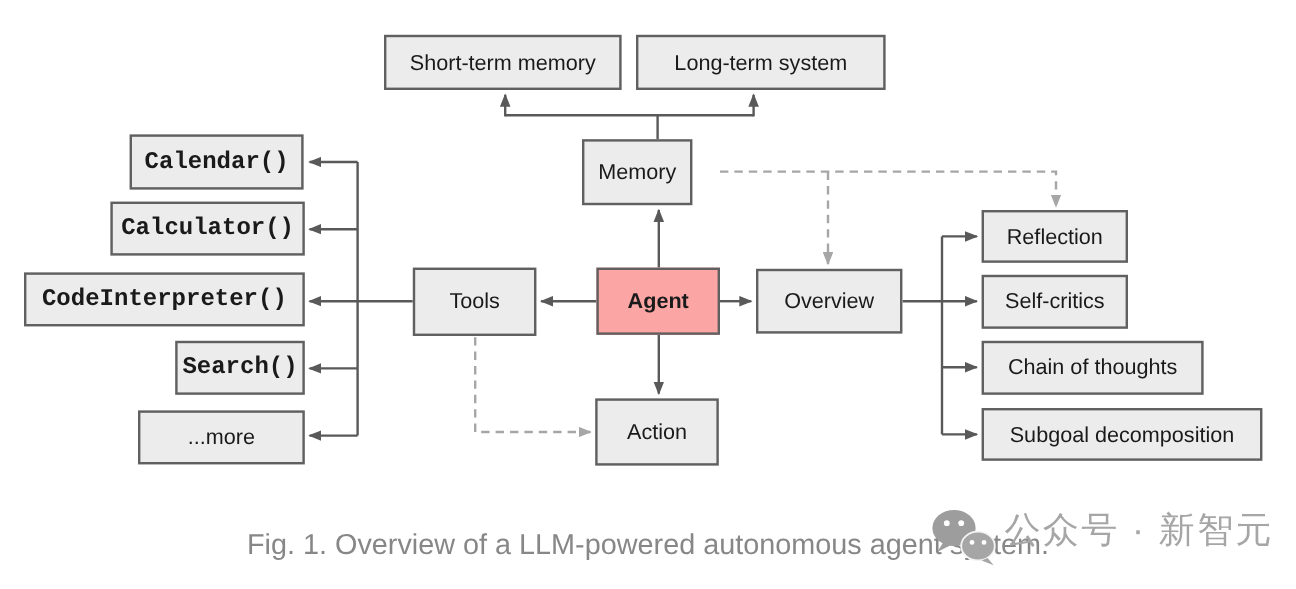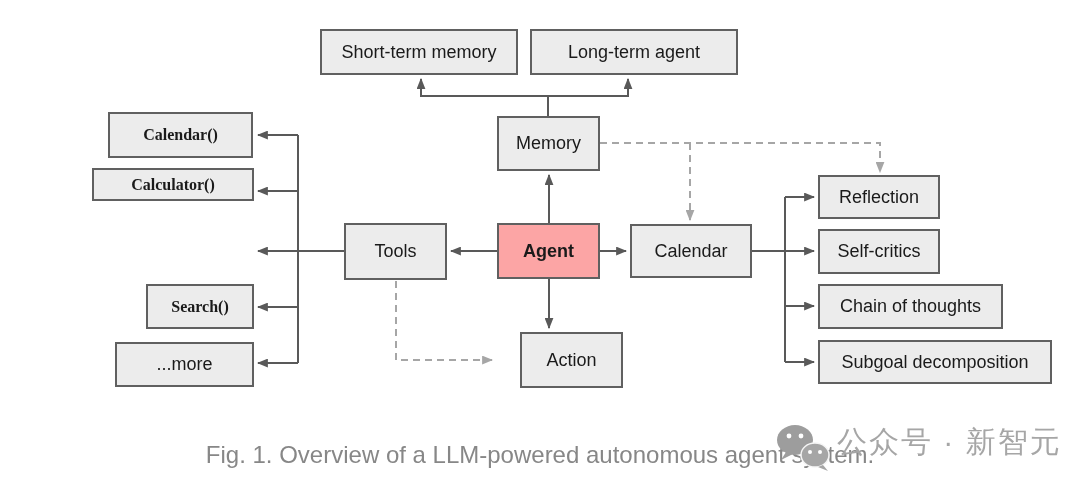--- a/index.html
+++ b/index.html
@@ -15,23 +15,23 @@
     position:absolute;
     z-index:2;
     box-sizing:border-box;
     background:#ececec;
     border:2px solid #606060;
     display:flex;align-items:center;justify-content:center;
     font-size:18px;color:#1a1a1a;
     white-space:nowrap;
   }
   .node.mono{
-    font-family:Liberation Serif, serif;
+    font-family:Liberation Mono, monospace;
     font-weight:700;
-    font-size:16px;
+    font-size:20px;
   }
   .node.agent{
     background:#fca5a5;
     font-weight:700;
   }
   #caption{
     position:absolute;left:0;right:0;top:441px;
     z-index:2;
     text-align:center;
     font-size:24px;line-height:28px;
@@ -88,29 +88,30 @@
     </g>
 
     <g stroke="#a6a6a6" stroke-width="2" fill="none" stroke-dasharray="7 5">
       <path d="M600,143 H880 V172" marker-end="url(#ahl)"></path>
       <path d="M690,143 V220" marker-end="url(#ahl)"></path>
       <path d="M396,281 V360 H492" marker-end="url(#ahl)"></path>
     </g>
   </svg>
 
   <div class="node" style="left:320px;top:29px;width:198px;height:46px">Short-term memory</div>
-  <div class="node" style="left:530px;top:29px;width:208px;height:46px">Long-term agent</div>
-  <div class="node" style="left:497px;top:116px;width:103px;height:55px">Memory</div>
+  <div class="node" style="left:530px;top:29px;width:208px;height:46px">Long-term system</div>
+  <div class="node" style="left:485px;top:116px;width:92px;height:55px">Memory</div>
   <div class="node agent" style="left:497px;top:223px;width:103px;height:56px">Agent</div>
   <div class="node" style="left:344px;top:223px;width:103px;height:57px">Tools</div>
-  <div class="node" style="left:520px;top:332px;width:103px;height:56px">Action</div>
-  <div class="node" style="left:630px;top:224px;width:122px;height:54px">Calendar</div>
+  <div class="node" style="left:496px;top:332px;width:103px;height:56px">Action</div>
+  <div class="node" style="left:630px;top:224px;width:122px;height:54px">Overview</div>
 
   <div class="node mono" style="left:108px;top:112px;width:145px;height:46px">Calendar()</div>
-  <div class="node mono" style="left:92px;top:168px;width:162px;height:33px">Calculator()</div>
+  <div class="node mono" style="left:92px;top:168px;width:162px;height:45px">Calculator()</div>
+  <div class="node mono" style="left:20px;top:227px;width:234px;height:45px">CodeInterpreter()</div>
   <div class="node mono" style="left:146px;top:284px;width:108px;height:45px">Search()</div>
   <div class="node" style="left:115px;top:342px;width:139px;height:45px">...more</div>
 
   <div class="node" style="left:818px;top:175px;width:122px;height:44px">Reflection</div>
   <div class="node" style="left:818px;top:229px;width:122px;height:45px">Self-critics</div>
   <div class="node" style="left:818px;top:340px;width:234px;height:44px">Subgoal decomposition</div>
   <div class="node" style="left:818px;top:284px;width:185px;height:45px">Chain of thoughts</div>
 
   <div id="caption">Fig. 1. Overview of a LLM-powered autonomous agent system.</div>
 

